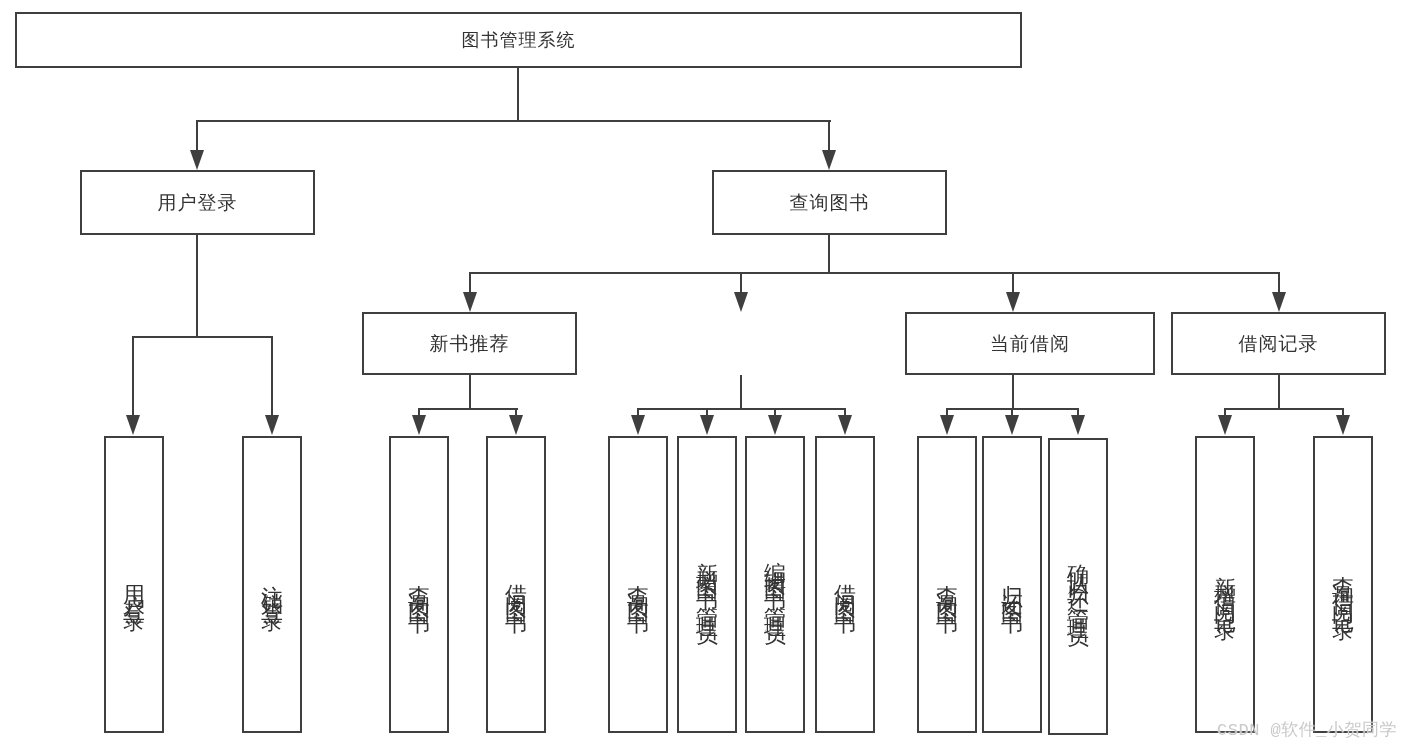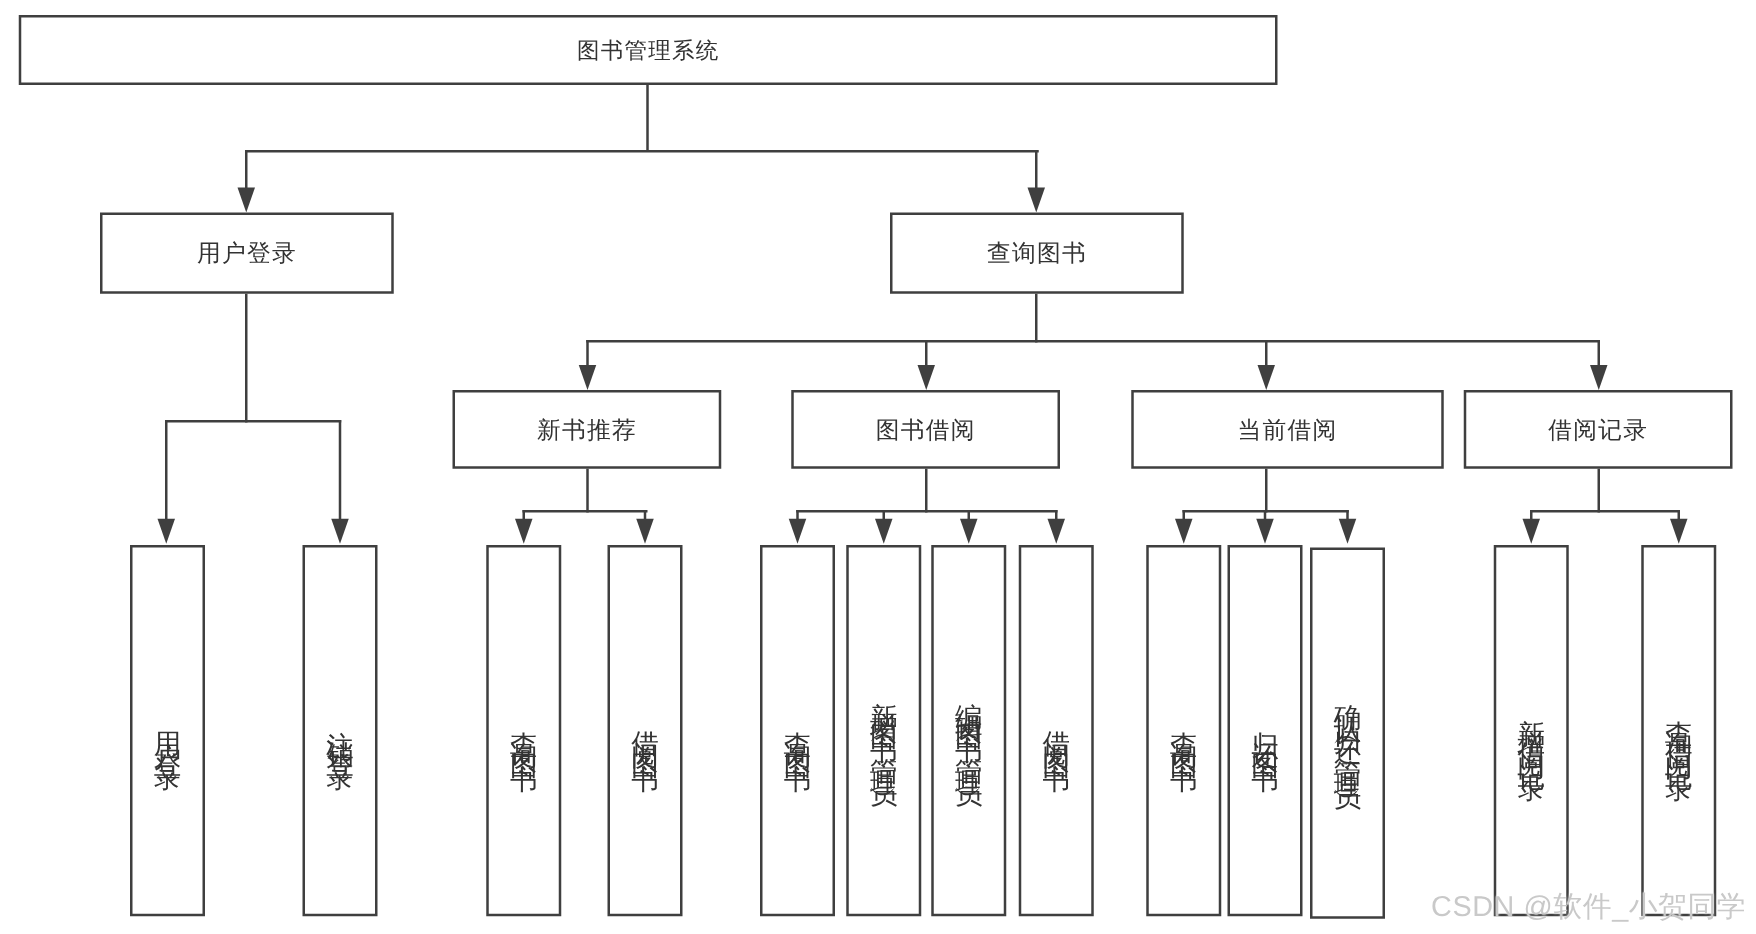--- a/index.html
+++ b/index.html
@@ -53,24 +53,25 @@
     border-left: 7px solid transparent;
     border-right: 7px solid transparent;
     border-top: 20px solid var(--line);
   }
 
   .watermark {
     position: absolute;
     right: 8px;
     bottom: 6px;
     color: var(--wm);
-    font-size: 23px;
+    font-size: 17px;
     letter-spacing: 0.5px;
     text-shadow: 0 0 2px rgba(255,255,255,0.9);
     pointer-events: none;
+    font-family: Liberation Mono, monospace;
   }
 </style>
 </head>
 <body>
 
 <div class="canvas">
 
   <div class="box root" style="left:15px; top:12px; width:1007px; height:56px;">图书管理系统</div>
 
   <div class="vline" style="left:517px; top:68px; height:53px;"></div>
@@ -95,21 +96,20 @@
   <div class="vline" style="left:469px; top:272px; height:22px;"></div>
   <div class="arrowhead" style="left:463px; top:292px;"></div>
   <div class="vline" style="left:740px; top:272px; height:22px;"></div>
   <div class="arrowhead" style="left:734px; top:292px;"></div>
   <div class="vline" style="left:1012px; top:272px; height:22px;"></div>
   <div class="arrowhead" style="left:1006px; top:292px;"></div>
   <div class="vline" style="left:1278px; top:272px; height:22px;"></div>
   <div class="arrowhead" style="left:1272px; top:292px;"></div>
 
   <div class="box lvl" style="left:362px; top:312px; width:215px; height:63px;font-family:Liberation Mono, monospace;">新书推荐</div>
-  <div class="box lvl" style="left:633px; top:312px; width:215px; height:63px;">图书借阅</div>
   <div class="box lvl" style="left:905px; top:312px; width:250px; height:63px;">当前借阅</div>
   <div class="box lvl" style="left:1171px; top:312px; width:215px; height:63px;">借阅记录</div>
 
   <div class="vline" style="left:469px; top:375px; height:35px;"></div>
   <div class="hline" style="left:418px; top:408px; width:100px;"></div>
   <div class="vline" style="left:418px; top:408px; height:10px;"></div>
   <div class="arrowhead" style="left:412px; top:415px;"></div>
   <div class="vline" style="left:515px; top:408px; height:10px;"></div>
   <div class="arrowhead" style="left:509px; top:415px;"></div>
 

